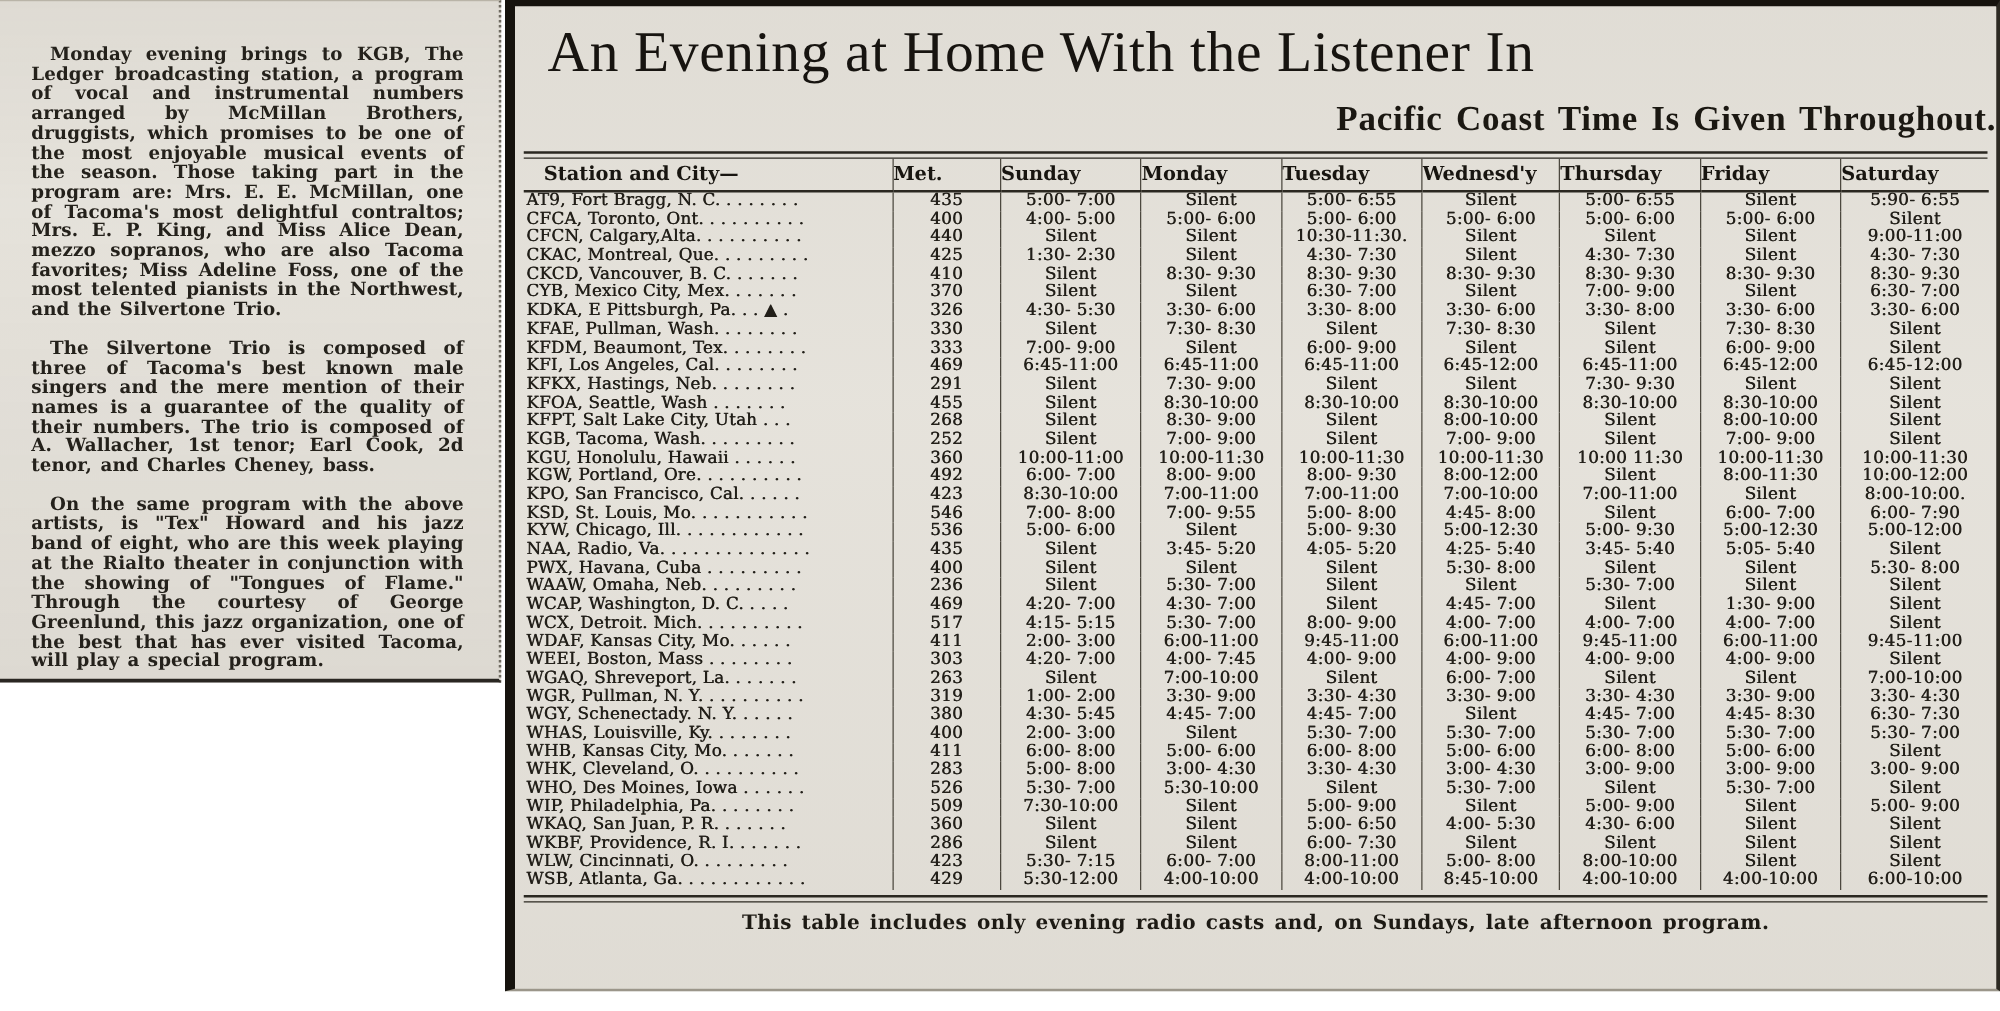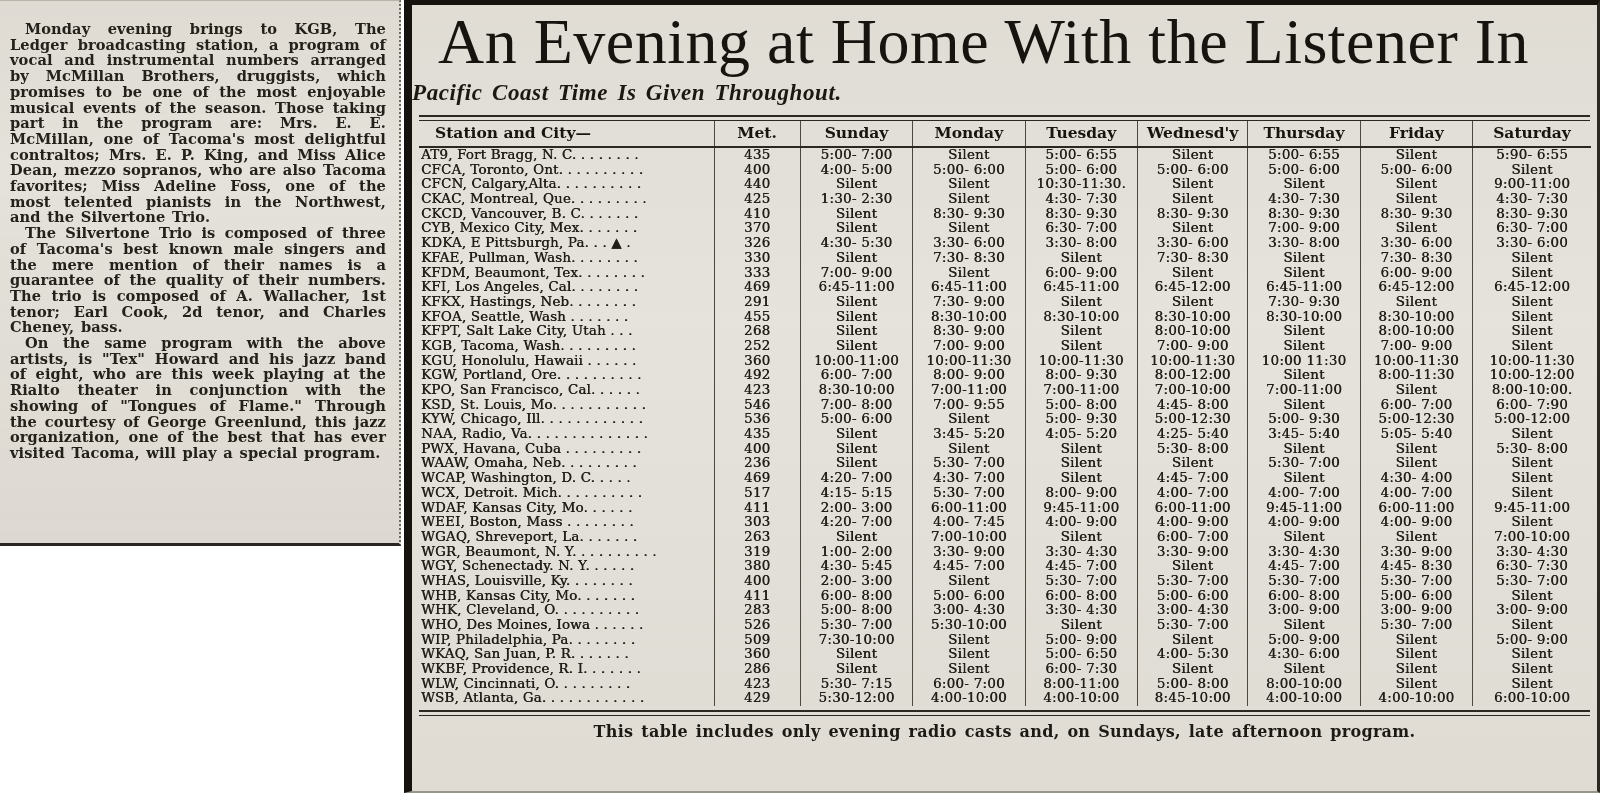--- a/index.html
+++ b/index.html
@@ -17,21 +17,21 @@
     background:
       linear-gradient(180deg, rgba(120,110,95,0.08), rgba(120,110,95,0.02) 30%, rgba(120,110,95,0.09)),
       #e7e4dd;
     box-sizing:border-box;
     border-bottom:3px solid #2a2722;
     border-right:2px dotted #6e6a60;
     border-top:1px solid #b9b4a8;
     padding:20px 13px 4px 10px;
   }
   .art-p{
-    margin:0;
+    margin:15px;
     text-indent:15px;
     font-size:14.6px;
     line-height:15.7px;
     text-align:justify;
     font-weight:bold;
     letter-spacing:0.1px;
     word-spacing:1.5px;
     color:#24211b;
   }
   
@@ -42,37 +42,36 @@
       #e8e5de;
     box-sizing:border-box;
     border-left:8px solid #16130e;
     border-top:5px solid #16130e;
     border-right:3px solid #2c2922;
     border-bottom:2px solid #9b968a;
   }
   .masthead-title{
     font-family:"Liberation Serif", serif;
     font-weight:normal;
-    font-size:64px;
+    font-size:46px;
     line-height:62px;
     margin:6px 0 0 26px;
     letter-spacing:0.5px;
     white-space:nowrap;
     color:#171410;
   }
   .masthead-subtitle{
     font-family:"Liberation Serif", serif;
-    text-align:left;
-    font-size:23px;
+    text-align:right;
+    font-size:28px;
     font-weight:bold;
     margin-top:7px;
     letter-spacing:0.6px;
     word-spacing:3px;
     color:#1b1812;
-    font-style:italic;
   }
   .rule-double{
     margin:9px 7px 0 7px;
     border-top:2px solid #2b2821;
     border-bottom:1px solid #2b2821;
     height:3px;
   }
   .rule-double.bottom{margin-top:4px;}
   table.schedule{
     width:1172px;
@@ -80,21 +79,21 @@
     border-collapse:collapse;
     table-layout:fixed;
     font-size:13.4px;
     color:#221f19;
   }
   table.schedule th{
     font-size:15.5px;
     font-weight:bold;
     padding:2px 0 4px 0;
     border-bottom:2px solid #2b2821;
-    text-align:center;
+    text-align:left;
     white-space:nowrap;
     overflow:hidden;
     color:#181510;
   }
   table.schedule th.col-station{text-align:left;padding-left:16px;margin-top:40px;}
   table.schedule th.sep, table.schedule td.sep{border-left:1px solid #4c483f;}
   table.schedule td{
     height:14.7px;
     line-height:14.6px;
     padding:0;
@@ -404,21 +403,21 @@
           <td class="cell-time sep">Silent</td>
         </tr>
         <tr>
           <td class="cell-station">WCAP, Washington, D. C. . . . .</td>
           <td class="cell-met sep">469</td>
           <td class="cell-time sep">4:20- 7:00</td>
           <td class="cell-time sep">4:30- 7:00</td>
           <td class="cell-time sep">Silent</td>
           <td class="cell-time sep">4:45- 7:00</td>
           <td class="cell-time sep">Silent</td>
-          <td class="cell-time sep">4:30- 4:00</td>
+          <td class="cell-time sep">1:30- 9:00</td>
           <td class="cell-time sep">Silent</td>
         </tr>
         <tr>
           <td class="cell-station">WCX, Detroit. Mich. . . . . . . . . .</td>
           <td class="cell-met sep">517</td>
           <td class="cell-time sep">4:15- 5:15</td>
           <td class="cell-time sep">5:30- 7:00</td>
           <td class="cell-time sep">8:00- 9:00</td>
           <td class="cell-time sep">4:00- 7:00</td>
           <td class="cell-time sep">4:00- 7:00</td>
@@ -452,21 +451,21 @@
           <td class="cell-met sep">263</td>
           <td class="cell-time sep">Silent</td>
           <td class="cell-time sep">7:00-10:00</td>
           <td class="cell-time sep">Silent</td>
           <td class="cell-time sep">6:00- 7:00</td>
           <td class="cell-time sep">Silent</td>
           <td class="cell-time sep">Silent</td>
           <td class="cell-time sep">7:00-10:00</td>
         </tr>
         <tr>
-          <td class="cell-station">WGR, Beaumont, N. Y. . . . . . . . . .</td>
+          <td class="cell-station">WGR, Pullman, N. Y. . . . . . . . . .</td>
           <td class="cell-met sep">319</td>
           <td class="cell-time sep">1:00- 2:00</td>
           <td class="cell-time sep">3:30- 9:00</td>
           <td class="cell-time sep">3:30- 4:30</td>
           <td class="cell-time sep">3:30- 9:00</td>
           <td class="cell-time sep">3:30- 4:30</td>
           <td class="cell-time sep">3:30- 9:00</td>
           <td class="cell-time sep">3:30- 4:30</td>
         </tr>
         <tr>

